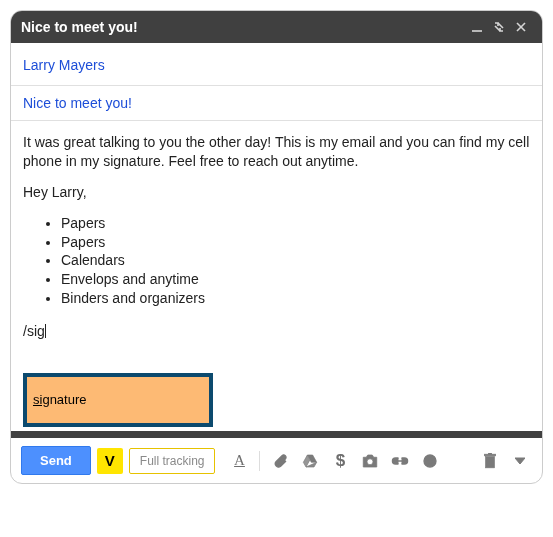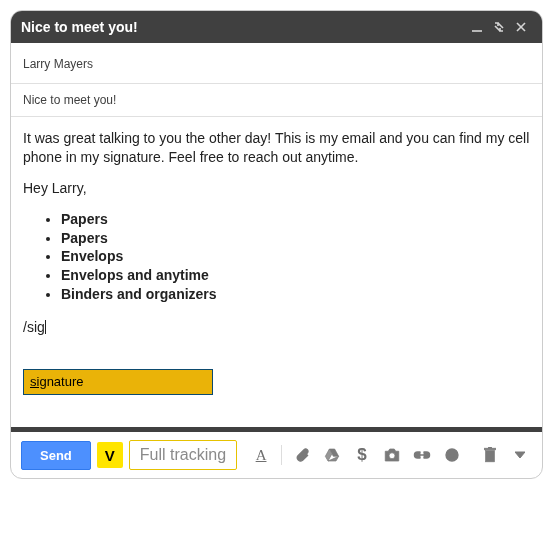--- a/index.html
+++ b/index.html
@@ -38,59 +38,59 @@
     align-items: center;
     justify-content: center;
     opacity: 0.9;
     cursor: pointer;
   }
   .titlebar .win-btn svg { fill: none; stroke: #e6e6e6; stroke-width: 1.6; }
 
   .field-row {
     border-bottom: 1px solid #e0e0e0;
     padding: 9px 12px;
-    font-size: 12px;
-    color: #404040;
+    font-size: 14px;
+    color: #1d4ed8;
   }
   .field-row.to { padding-top: 14px; padding-bottom: 12px; }
   .field-row.subject { }
 
   .body-area {
     padding: 12px;
     font-size: 14px;
     color: #222;
     line-height: 1.35;
     min-height: 310px;
     position: relative;
   }
   .body-area p { margin: 0 0 12px 0; }
-  .body-area ul { margin: 0 0 14px 0; padding-left: 38px; font-weight: bold; }
+  .body-area ul { margin: 0 0 14px 0; padding-left: 38px; }
   .body-area ul li { margin: 0; }
   .sig-line { margin: 0; }
   .autocomplete {
     position: absolute;
-    background: #eab308;
-    border: 1px solid #0c4a6e;
-    padding: 3px 6px;
+    background: #fdba74;
+    border: 4px solid #0c4a6e;
+    padding: 14px 6px;
     width: 190px;
     font-size: 13px;
     color: #000;
   }
   .autocomplete .match { text-decoration: underline; }
   .cursor {
     display: inline-block;
     width: 1px;
     height: 14px;
     background: #222;
     vertical-align: -2px;
     margin-left: 0px;
   }
 
   .toolbar {
-    border-top: 5px solid #404040;
+    border-top: 7px solid #404040;
     padding: 8px 10px;
     display: flex;
     align-items: center;
     gap: 6px;
   }
   .send-btn {
     background: #4d90fe;
     color: #fff;
     border: 1px solid #3079ed;
     border-radius: 2px;
@@ -108,21 +108,21 @@
     height: 26px;
     display: flex;
     align-items: center;
     justify-content: center;
     border-radius: 2px;
   }
   .tracking {
     border: 1px solid #e6c200;
     border-radius: 2px;
     color: #8a8a8a;
-    font-size: 16px;
+    font-size: 12px;
     padding: 5px 10px;
     margin-right: 6px;
     cursor: pointer;
   }
   .tool-icon {
     width: 24px;
     height: 24px;
     display: flex;
     align-items: center;
     justify-content: center;
@@ -175,21 +175,21 @@
   <div class="field-row subject">
     <span>Nice to meet you!</span>
   </div>
 
   <div class="body-area">
     <p>It was great talking to you the other day! This is my email and you can find my cell phone in my signature. Feel free to reach out anytime.</p>
     <p>Hey Larry,</p>
     <ul>
       <li>Papers</li>
       <li>Papers</li>
-      <li>Envelops</li>
+      <li>Calendars</li>
       <li>Envelops and anytime</li>
       <li>Binders and organizers</li>
     </ul>
     <p class="sig-line"><span>/sig</span><span class="cursor"></span></p>
 
     <div class="autocomplete" style="left:12px; top:252px;">
       <span class="match">sig</span><span>nature</span>
     </div>
   </div>
 

